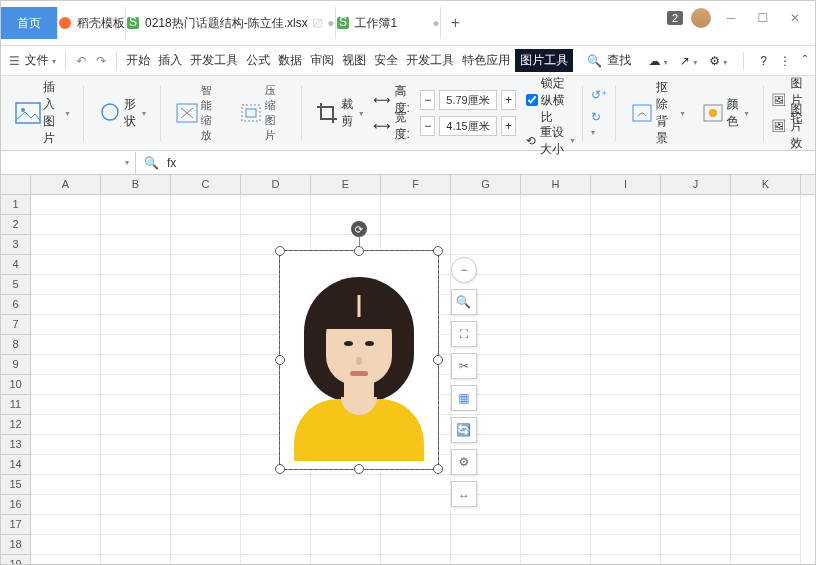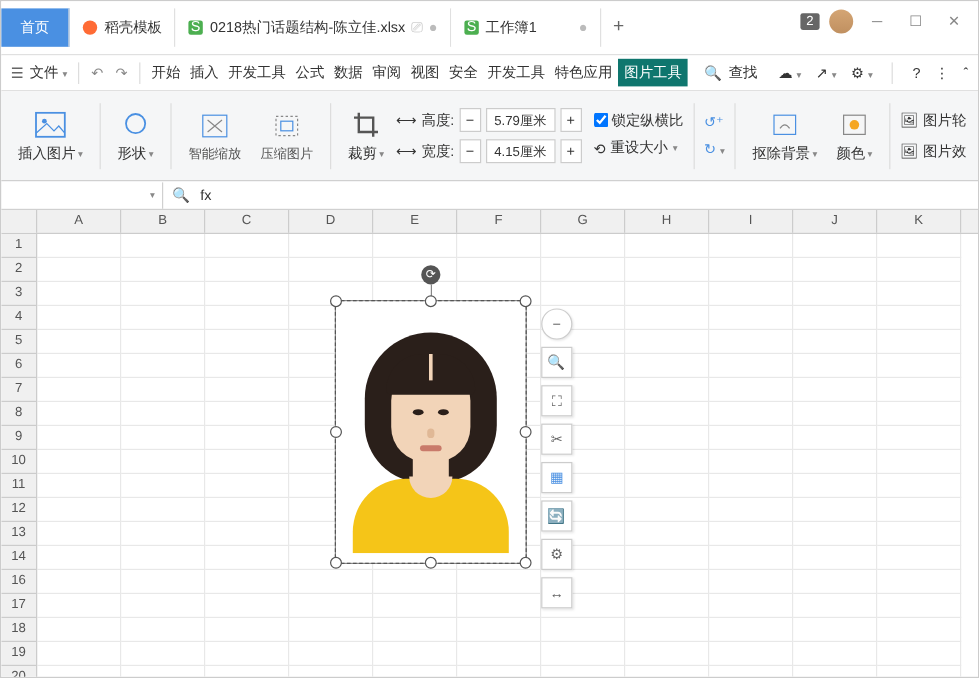--- a/index.html
+++ b/index.html
@@ -1,36 +1,36 @@
 <!DOCTYPE html>
 <html><head>
 <meta charset="utf-8">
 <style>
 *{box-sizing:border-box;margin:0;padding:0;font-family:"Microsoft YaHei",sans-serif;font-size:12px;color:#333}
 body{background:#fff;width:816px;height:565px;overflow:hidden;position:relative;border:1px solid #ccc}
 .titlebar{height:45px;background:#fff;display:flex;align-items:center;border-bottom:1px solid #e0e0e0;position:relative}
-.tab{height:32px;display:flex;align-items:center;padding:0 10px;border-right:1px solid #e0e0e0;cursor:pointer;gap:5px}
+.tab{height:32px;display:flex;align-items:center;padding:0 0;border-right:1px solid #e0e0e0;cursor:pointer;gap:5px}
 .tab.home{background:#4a90e2;color:#fff;padding:0 16px}
 .tab.home span{color:#fff}
 .tab.active{background:#fff}
 .tab-icon{width:14px;height:14px;display:inline-block}
 .win-ctrl{position:absolute;right:0;top:0;display:flex;align-items:center;height:33px;gap:8px;padding-right:8px}
 .win-btn{width:24px;height:24px;display:flex;align-items:center;justify-content:center;color:#888}
 .badge{background:#666;color:#fff;padding:1px 5px;border-radius:2px;font-size:11px}
 .avatar{width:20px;height:20px;border-radius:50%;background:linear-gradient(#d4a574,#c09060)}
 .addtab{width:30px;text-align:center;color:#666;font-size:16px}
 
 .menubar{height:30px;background:#fff;display:flex;align-items:center;padding:0 8px;border-bottom:1px solid #e0e0e0;gap:2px}
 .menu-item{padding:3px 3px;cursor:pointer;white-space:nowrap}
-.menu-item.active{background:#0f766e;color:#fff;padding:3px 5px}
+.menu-item.active{background:#0f172a;color:#fff;padding:3px 5px}
 .menu-sep{width:1px;height:18px;background:#ddd;margin:0 4px}
 .menu-right{margin-left:auto;display:flex;gap:12px;align-items:center;color:#888}
 
 .ribbon{height:75px;background:#f5f6f7;border-bottom:1px solid #d0d0d0;display:flex;align-items:center;padding:0 8px;gap:4px}
-.rbn-btn{display:flex;flex-direction:column;align-items:center;justify-content:center;height:65px;padding:0 6px;gap:2px;cursor:pointer}
+.rbn-btn{display:flex;flex-direction:row;align-items:center;justify-content:center;height:65px;padding:0 6px;gap:2px;cursor:pointer}
 .rbn-btn .ico{width:28px;height:28px;display:flex;align-items:center;justify-content:center}
 .rbn-btn .lbl{font-size:11px;color:#555;display:flex;align-items:center;gap:2px}
 .rbn-sep{width:1px;height:55px;background:#ddd;margin:0 4px}
 .rbn-field{display:flex;align-items:center;gap:4px;height:22px}
 .rbn-field input{width:58px;height:20px;border:1px solid #ccc;text-align:center;font-size:11px;background:#fff}
 .rbn-field .pm{width:18px;height:20px;border:1px solid #ccc;background:#fff;display:flex;align-items:center;justify-content:center;cursor:pointer}
 .rbn-stack{display:flex;flex-direction:column;gap:4px;justify-content:center}
 .chk{display:flex;align-items:center;gap:3px}
 .chk input{width:12px;height:12px}
 .tri{font-size:8px;color:#888}
@@ -499,20 +499,34 @@
         <div class="cell"></div>
         <div class="cell"></div>
         <div class="cell"></div>
         <div class="cell"></div>
         <div class="cell"></div>
         <div class="cell"></div>
         <div class="cell"></div>
         <div class="cell"></div>
       </div>
       <div class="row">
+        <div class="rh">15</div>
+        <div class="cell"></div>
+        <div class="cell"></div>
+        <div class="cell"></div>
+        <div class="cell"></div>
+        <div class="cell"></div>
+        <div class="cell"></div>
+        <div class="cell"></div>
+        <div class="cell"></div>
+        <div class="cell"></div>
+        <div class="cell"></div>
+        <div class="cell"></div>
+      </div>
+      <div class="row">
         <div class="rh">16</div>
         <div class="cell"></div>
         <div class="cell"></div>
         <div class="cell"></div>
         <div class="cell"></div>
         <div class="cell"></div>
         <div class="cell"></div>
         <div class="cell"></div>
         <div class="cell"></div>
         <div class="cell"></div>

